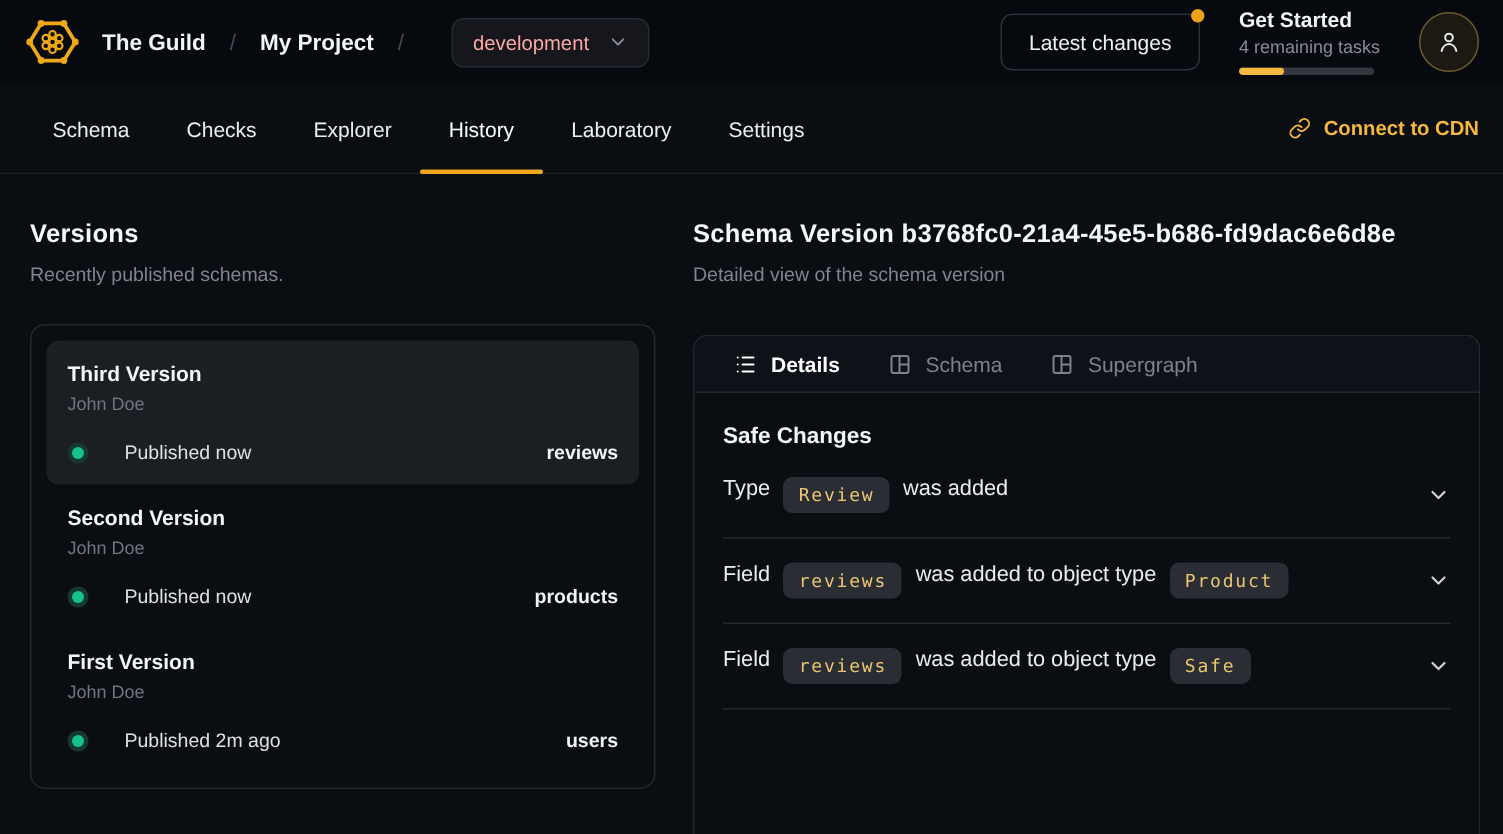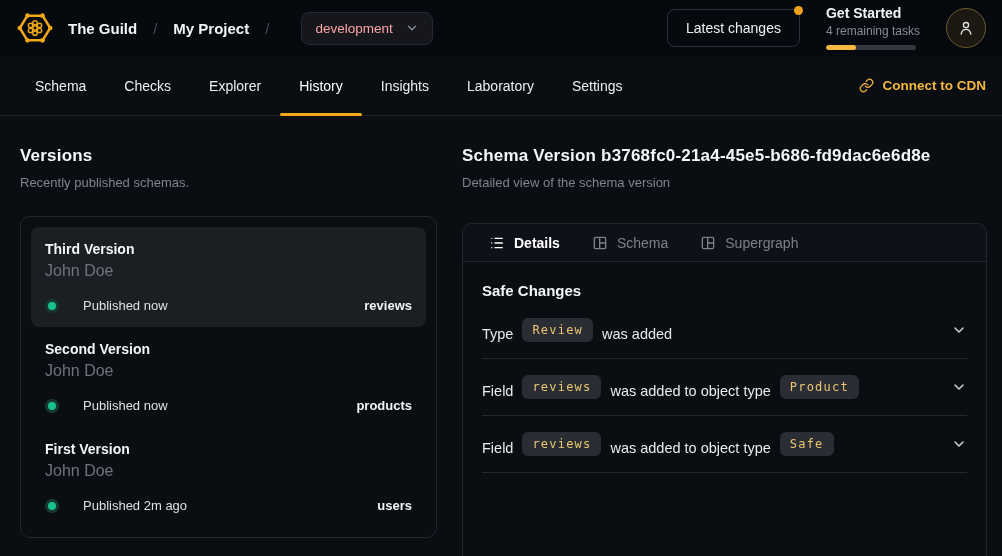--- a/index.html
+++ b/index.html
@@ -72,21 +72,21 @@
   .section-title { margin: 0; font-size: 17px; font-weight: 700; color: #f5f6f8; letter-spacing: .2px; }
   .section-sub { margin: 9px 0 0; font-size: 13px; color: #7f848e; }
 
   
   .versions-card {
     margin-top: 26px; border: 1px solid #23272e; border-radius: 10px; padding: 10px;
   }
   .version-item { padding: 14px; border-radius: 8px; cursor: pointer; }
   .version-item.selected { background: #1b1e23; }
   .v-name { font-size: 14px; font-weight: 700; color: #f4f5f7; }
-  .v-author { font-size: 16px; color: #6f747e; margin-top: 5px; }
+  .v-author { font-size: 12px; color: #6f747e; margin-top: 5px; }
   .v-meta { display: flex; align-items: center; margin-top: 18px; font-size: 13px; gap: 13px; }
   .v-dot {
     width: 8px; height: 8px; border-radius: 50%; background: #19c08f;
     box-shadow: 0 0 0 3px #15392f; margin: 0 14px 0 3px; flex: none;
   }
   .v-status { color: #dde0e4; }
   .v-service { margin-left: auto; font-weight: 700; color: #f2f3f5; }
 
   
   .detail-panel {
@@ -101,21 +101,21 @@
     display: flex; align-items: center; gap: 9px; padding: 0 16px; height: 100%;
     font-size: 14px; color: #7c818b; cursor: pointer; white-space: nowrap;
   }
   .ptab.active { color: #ffffff; font-weight: 600; }
   .ptab svg { flex: none; }
   .panel-body { padding: 0 19px; }
   .changes-title { font-size: 15px; font-weight: 700; color: #f4f5f7; margin: 20px 0 3px; }
   .change-row {
     display: flex; align-items: center; height: 57px; border-bottom: 1px solid #22262d;
   }
-  .change-text { display: flex; align-items: flex-end; gap: 9px; font-size: 14.5px; color: #e9ebee; }
+  .change-text { display: flex; align-items: flex-start; gap: 9px; font-size: 14.5px; color: #e9ebee; }
   .chip {
     font-family: "DejaVu Sans Mono", monospace; font-size: 12px; letter-spacing: 1.2px;
     background: #2a2d33; color: #ecc671; padding: 5px 10px; border-radius: 6px;
   }
   .chev { margin-left: auto; color: #cfd3d8; display: flex; cursor: pointer; }
 </style>
 </head>
 <body>
 
 <header class="topbar">
@@ -168,21 +168,20 @@
       </svg>
     </div>
   </div>
 </header>
 
 <nav class="nav">
   <div class="nav-tab">Schema</div>
   <div class="nav-tab">Checks</div>
   <div class="nav-tab">Explorer</div>
   <div class="nav-tab active">History</div>
-  <div class="nav-tab">Insights</div>
   <div class="nav-tab">Laboratory</div>
   <div class="nav-tab">Settings</div>
   <div class="connect-cdn">
     <svg width="15" height="15" viewBox="0 0 24 24" fill="none" stroke="#f4b740" stroke-width="2" stroke-linecap="round" stroke-linejoin="round">
       <path d="M10 13a5 5 0 0 0 7.54.54l3-3a5 5 0 0 0-7.07-7.07l-1.72 1.71"></path>
       <path d="M14 11a5 5 0 0 0-7.54-.54l-3 3a5 5 0 0 0 7.07 7.07l1.71-1.71"></path>
     </svg>
     <span>Connect to CDN</span>
   </div>
 </nav>

